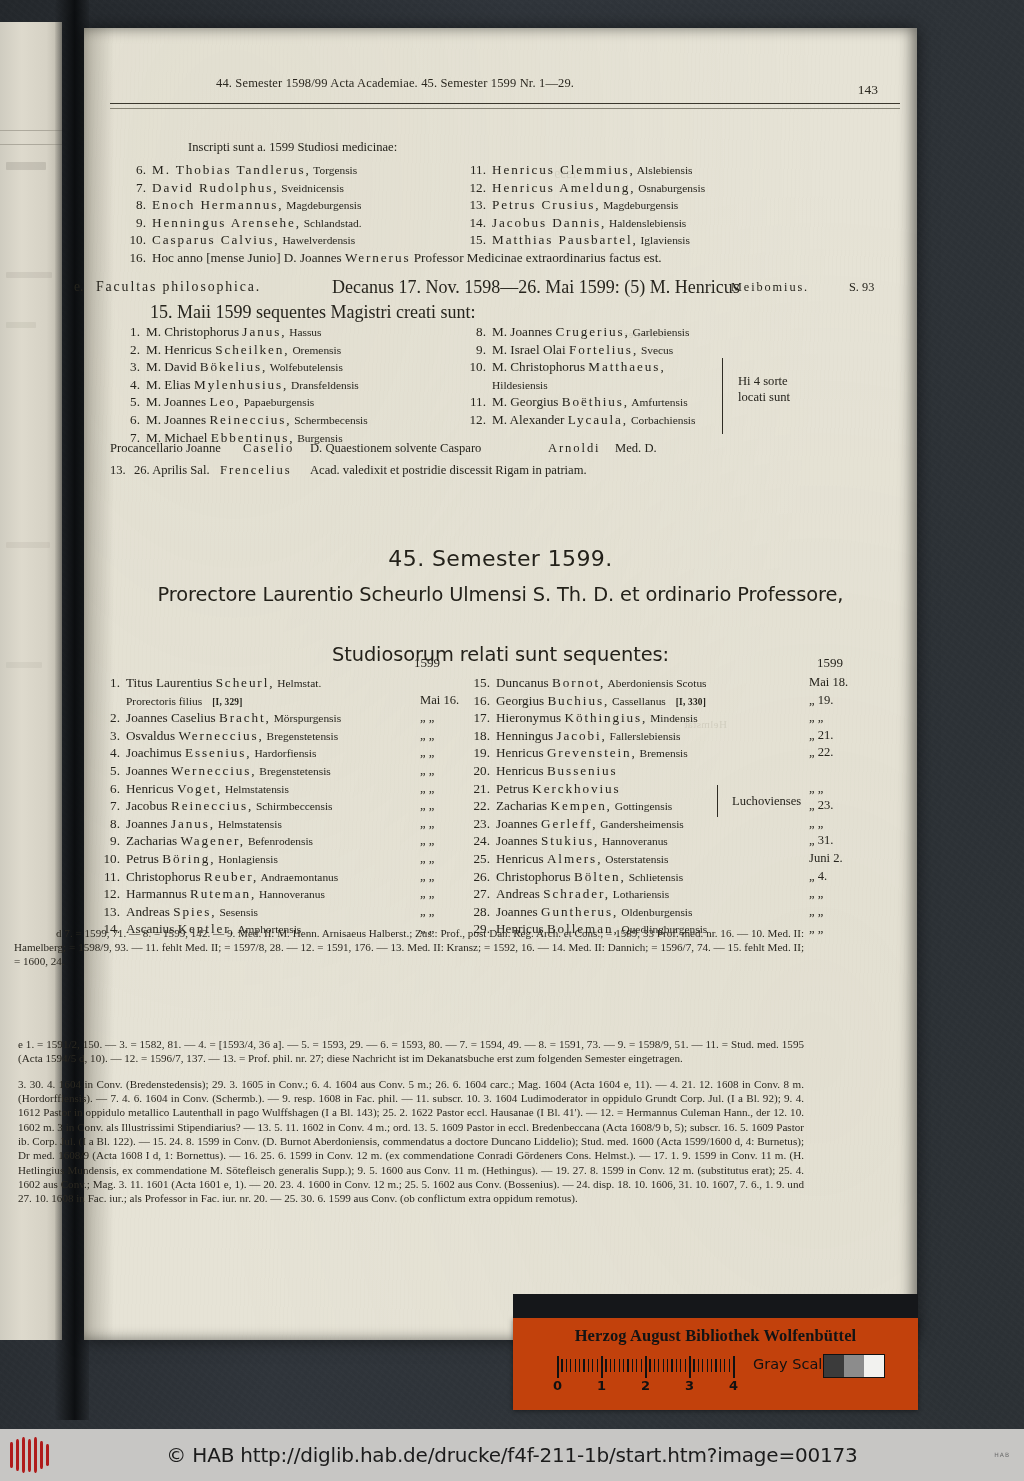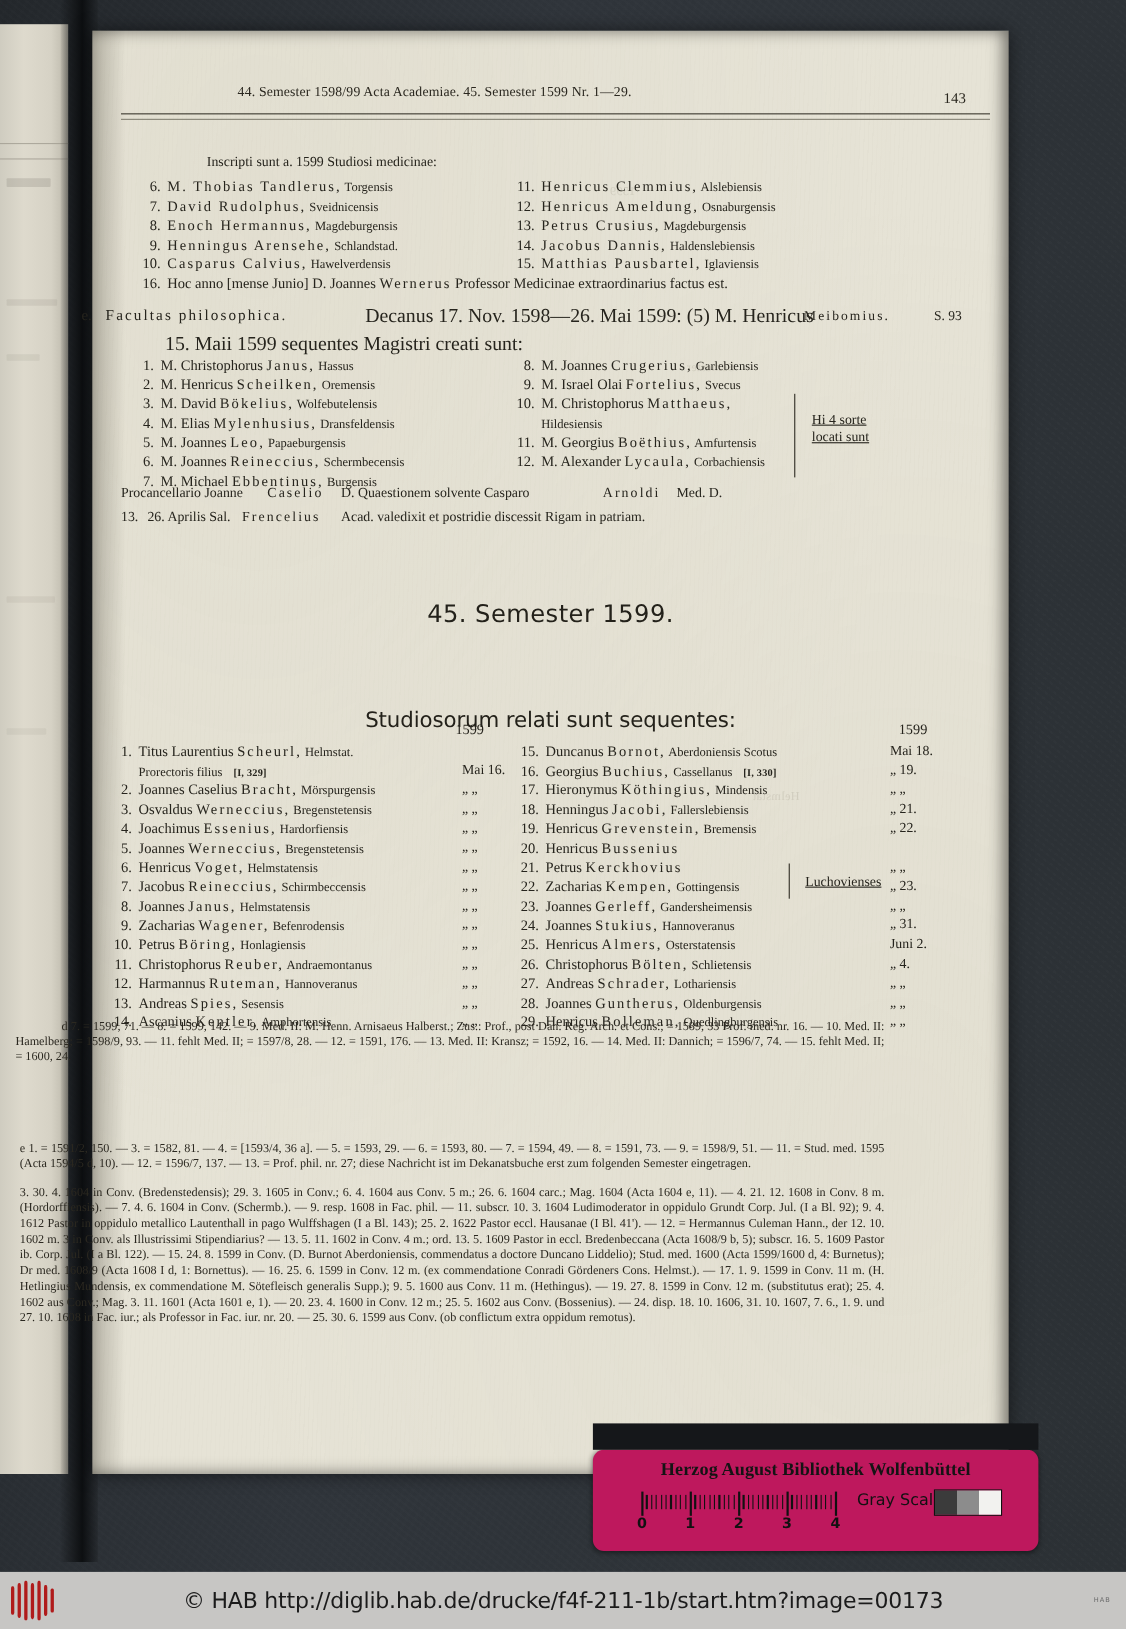--- a/index.html
+++ b/index.html
@@ -67,21 +67,21 @@
   
   .block { position:absolute; font-size:13.2px; line-height:17.6px; white-space:nowrap; }
   .lead { position:absolute; font-size:12.6px; }
   .row { position:relative; height:17.6px; }
   .num { position:absolute; text-align:right; }
   .txt { position:absolute; }
 
   
   .brace { position:absolute; font-size:13px; line-height:1;
      border-left:1.4px solid #2f2c24; }
-  .brace-lbl { position:absolute; font-size:12.6px; line-height:15.5px;text-decoration:underline; }
+  .brace-lbl { position:absolute; font-size:12.6px; line-height:15.5px; }
 
   
   .bigtitle { position:absolute; left:0; width:833px; text-align:center;
      font-family:"DejaVu Sans", sans-serif; color:#23211a; }
   .t-sem { top:518px; font-size:22px; letter-spacing:.4px; }
   .t-l1 { top:555px; font-size:19.4px; letter-spacing:-.1px; }
   .t-l2 { top:585px; font-size:19.4px; letter-spacing:-.1px; }
   .t-l3 { top:615px; font-size:19.4px; letter-spacing:-.1px; }
 
   
@@ -90,22 +90,22 @@
   
   .notes { position:absolute; left:-70px; top:898px; width:790px;
      font-size:11.1px; line-height:14.0px; color:#2b2820;
      text-align:justify; }
   .notes p { margin:0; }
   .notes .ind { text-indent:42px; }
   .notes2 { position:absolute; left:-66px; top:998px; width:786px;
      font-size:11.1px; line-height:14.3px; color:#2b2820; text-align:justify; }
 
   
-  .card { position:absolute; left:539px; top:1318px; width:405px; height:92px;
-     background:#be185d; box-shadow:0 1px 5px rgba(0,0,0,.45);border-radius:10px; }
+  .card { position:absolute; left:513px; top:1318px; width:405px; height:92px;
+     background:#c2410c; box-shadow:0 1px 5px rgba(0,0,0,.45); }
   .card-top { position:absolute; left:0; top:-24px; width:405px; height:24px; background:#15171a; }
   .card-ttl { position:absolute; left:0; top:8px; width:405px; text-align:center;
      font-family:"Liberation Serif", serif; font-weight:bold; font-size:16.5px; color:#141414;
      letter-spacing:.1px; }
   .ruler { position:absolute; left:44px; top:36px; width:185px; height:24px; }
   .tickmaj { position:absolute; bottom:0; width:1.6px; background:#111; height:22px; }
   .tickmin { position:absolute; bottom:6px; width:1.2px; background:#111; height:13px; }
   .rulnum { position:absolute; top:60px; font-size:13px; font-weight:bold; color:#111;
      font-family:"DejaVu Sans", sans-serif; }
   .gsl { position:absolute; left:240px; top:38px; font-size:14.5px; color:#111;
@@ -296,20 +296,21 @@
       <span class="txt" style="left:505px">Med. D.</span>
     </div>
     <div class="block" style="left:26px;top:434px;font-size:12.6px">
       <span class="txt" style="left:0">13.</span>
       <span class="txt" style="left:24px">26. Aprilis Sal.</span>
       <span class="txt sp" style="left:110px">Frencelius</span>
       <span class="txt" style="left:200px">Acad. valedixit et postridie discessit Rigam in patriam.</span>
     </div>
 
     <div class="bigtitle t-sem">45. Semester 1599.</div>
+    <div class="bigtitle t-l1">Prorectore Laurentio Scheurlo Ulmensi S. Th. D. et ordinario Professore,</div>
     <div class="bigtitle t-l3">Studiosorum relati sunt sequentes:</div>
 
     <div class="yr" style="left:330px;top:627px">1599</div>
     <div class="yr" style="left:733px;top:627px">1599</div>
 
     <div class="block" id="ros-left" style="left:6px;top:646px">
         <div class="row">
           <span class="num" style="left: 0px; width: 30px;">1.</span>
           <span class="txt" style="left: 36px;"><span>Titus Laurentius </span><span class="sp">Scheurl,</span><span class="sm"> Helmstat.</span></span>
         </div>

